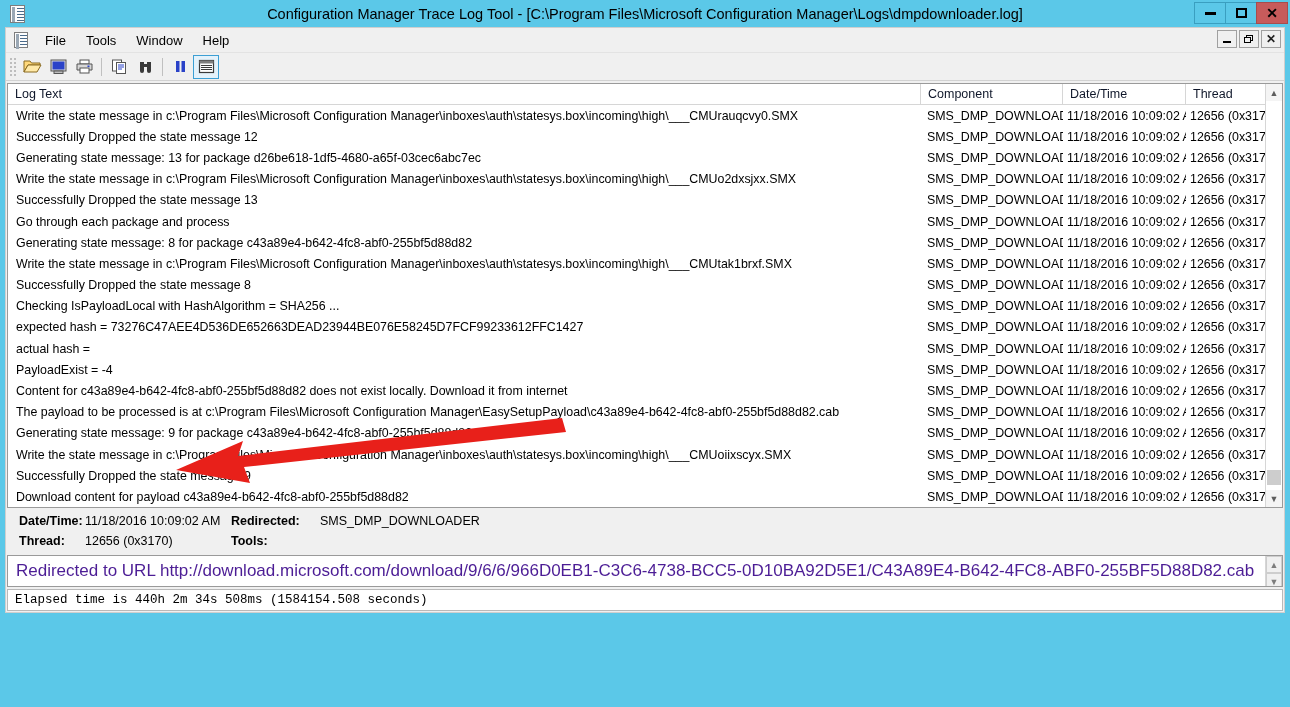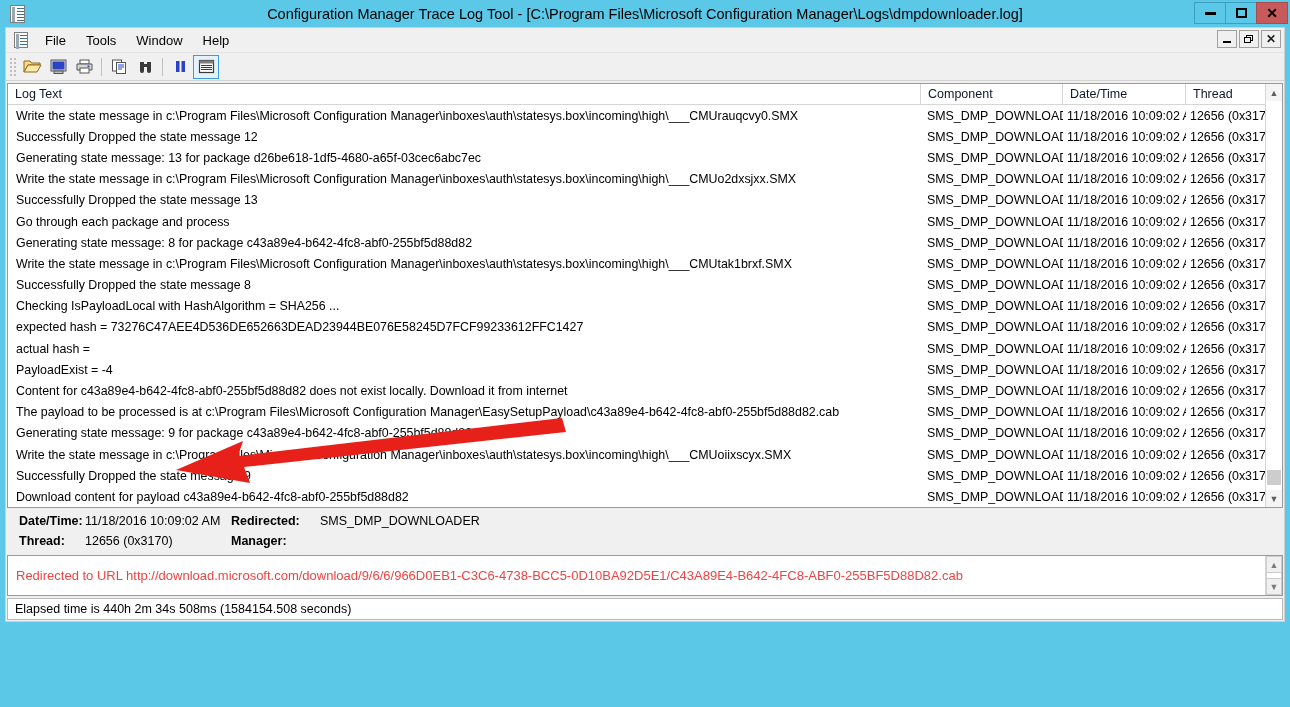--- a/index.html
+++ b/index.html
@@ -146,37 +146,37 @@
   }
   .dl{position:absolute;font-weight:bold;}
   .dv{position:absolute;}
 
   
   .textpane{
     flex:1;margin:0 1px 2px 1px;background:#fff;border:1px solid #9a9a9a;
     box-sizing:border-box;position:relative;overflow:hidden;
   }
   .textpane-content{
-    padding:12px 8px;font-size:13px;color:#ef4444;white-space:nowrap;overflow:hidden;
+    padding:5px 8px;font-size:17px;color:#4c1d95;white-space:nowrap;overflow:hidden;
   }
   .vscroll2{
     position:absolute;right:0;top:0;width:17px;bottom:0;background:#f0f0f0;
     border-left:1px solid #d6d6d6;box-sizing:border-box;display:flex;flex-direction:column;
   }
   .sb2-arrow{
     height:17px;min-height:17px;display:flex;align-items:center;justify-content:center;
     background:#f0f0f0;color:#7d7d7d;font-size:9px;border:1px solid #cdcdcd;box-sizing:border-box;
   }
   .sb2-track{flex:1;background:#fff;border-left:1px solid #cdcdcd;border-right:1px solid #cdcdcd;box-sizing:border-box;}
 
   
   .statusbar{
     height:22px;min-height:22px;margin:0 1px 1px 1px;background:#fff;
     border:1px solid #b9b9b9;box-sizing:border-box;
-    display:flex;align-items:center;padding-left:7px;font-size:12.5px;color:#000;
+    display:flex;align-items:center;padding-left:7px;font-size:12.5px;color:#000;font-family:Liberation Mono, monospace;
   }
 
   
   .arrow-overlay{
     position:absolute;left:0;top:0;width:1290px;height:707px;pointer-events:none;z-index:50;
   }
 </style>
 </head>
 <body>
 
@@ -437,21 +437,21 @@
       </div>
     </div>
 
     <div class="detail">
       <span class="dl" style="left:12px;top:4px;">Date/Time:</span>
       <span class="dv" style="left:78px;top:4px;">11/18/2016 10:09:02 AM</span>
       <span class="dl" style="left:224px;top:4px;">Redirected:</span>
       <span class="dv" style="left:313px;top:4px;">SMS_DMP_DOWNLOADER</span>
       <span class="dl" style="left:12px;top:24px;">Thread:</span>
       <span class="dv" style="left:78px;top:24px;">12656 (0x3170)</span>
-      <span class="dl" style="left:224px;top:24px;">Manager:</span>
+      <span class="dl" style="left:224px;top:24px;">Tools:</span>
       <span class="dv" style="left:313px;top:24px;"></span>
     </div>
 
     <div class="textpane">
       <div class="textpane-content">Redirected to URL http://download.microsoft.com/download/9/6/6/966D0EB1-C3C6-4738-BCC5-0D10BA92D5E1/C43A89E4-B642-4FC8-ABF0-255BF5D88D82.cab</div>
       <div class="vscroll2">
         <div class="sb2-arrow">▲</div>
         <div class="sb2-track"></div>
         <div class="sb2-arrow">▼</div>
       </div>

